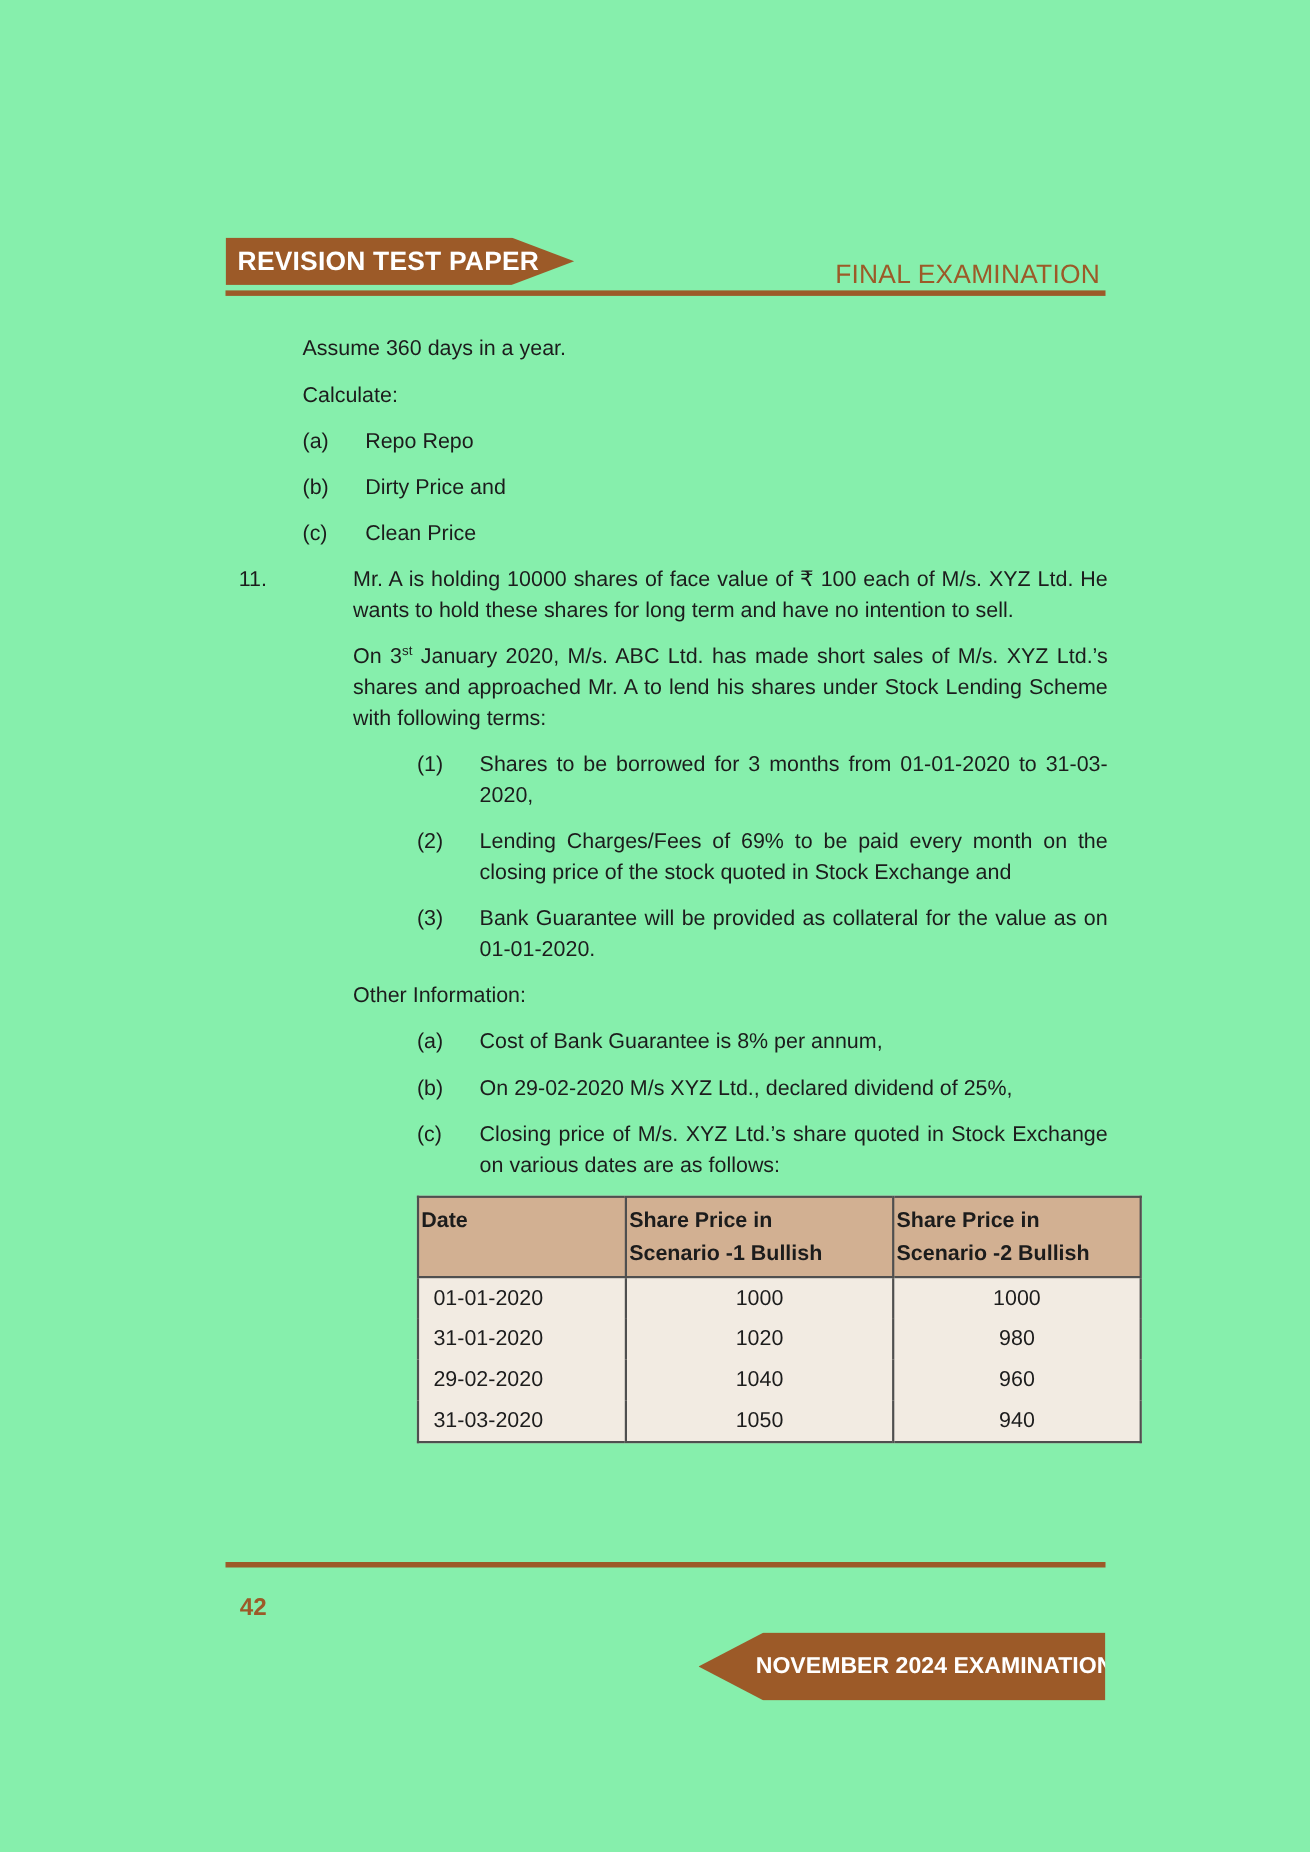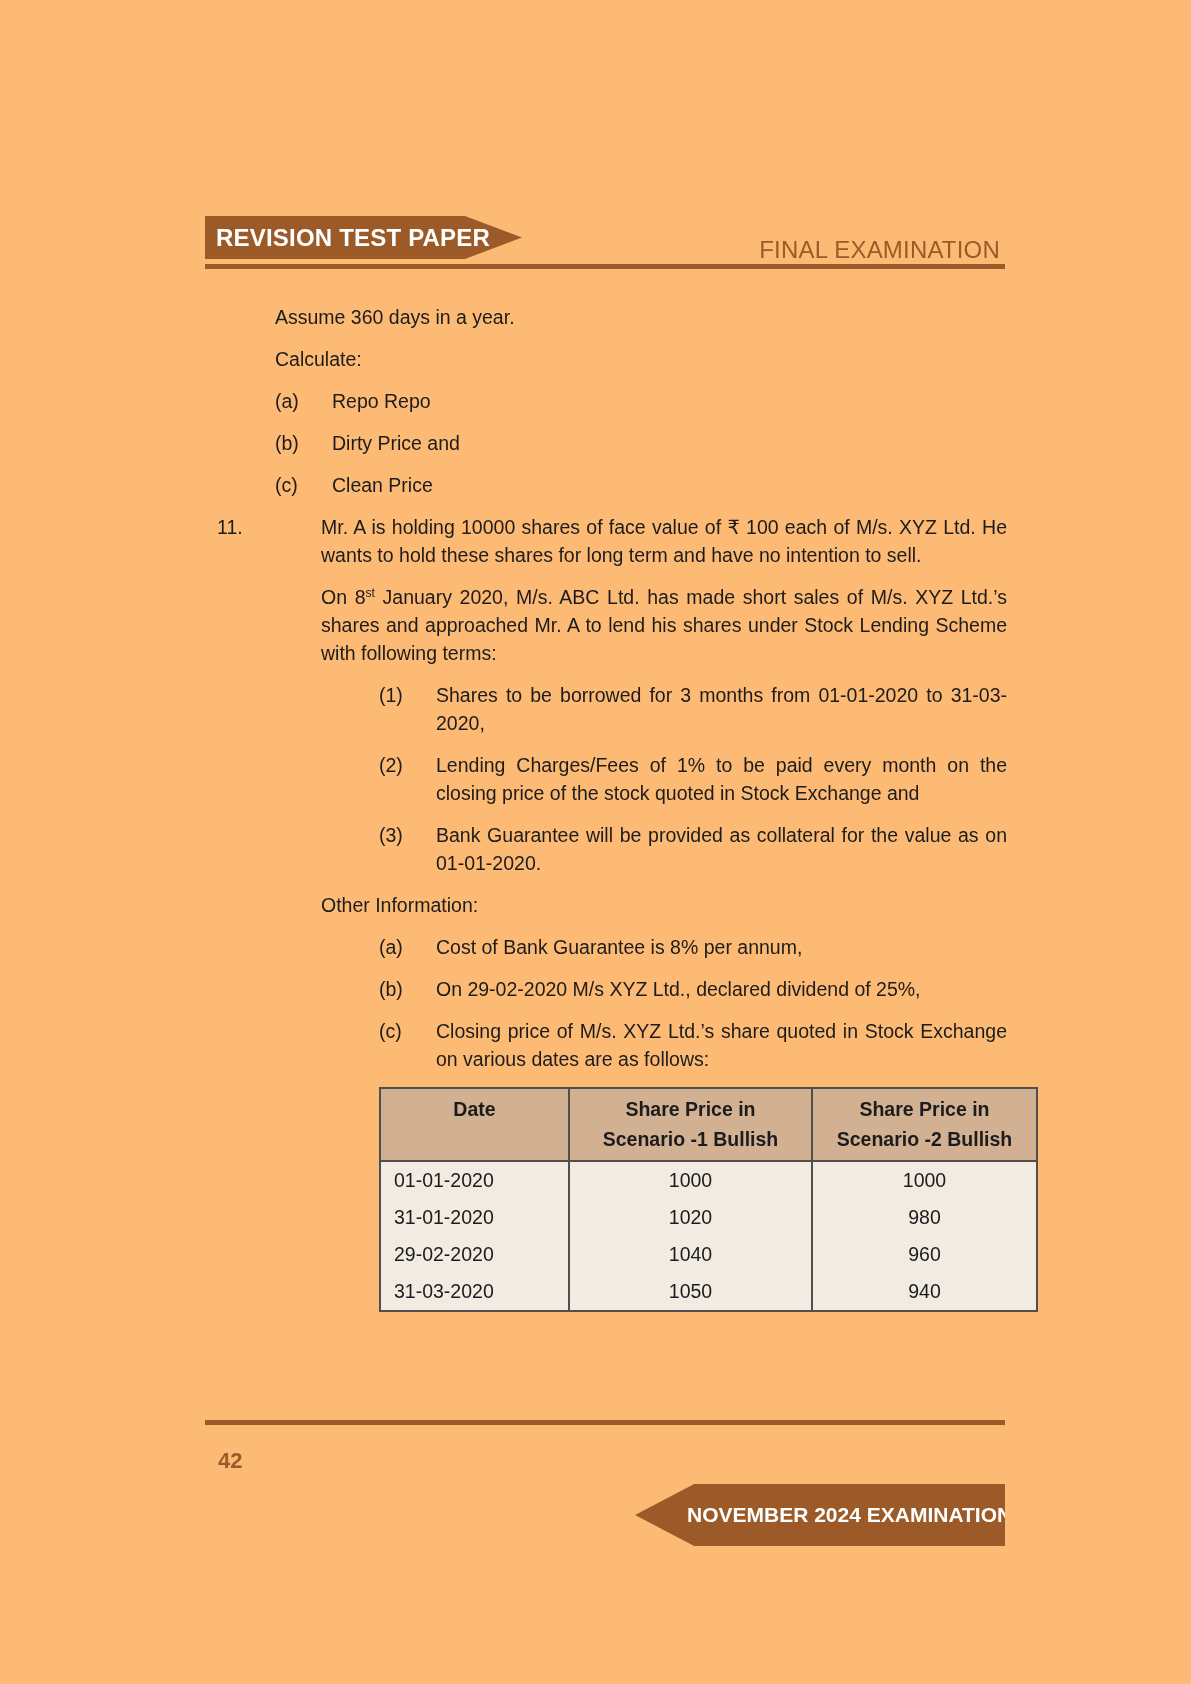--- a/index.html
+++ b/index.html
@@ -1,17 +1,17 @@
 <!DOCTYPE html>
 <html><head>
 <meta charset="utf-8">
 <style>
   html,body { margin:0; padding:0; background:#ffffff; }
   .page {
-    position:relative; width:1191px; height:1684px; background:#fdba74;
+    position:relative; width:1191px; height:1684px; background:#86efac;
     font-family:"Liberation Sans","DejaVu Sans",sans-serif; color:#1c1c1c;
     overflow:hidden;
   }
   
   .ribbon-left {
     position:absolute; left:205px; top:216px; width:317px; height:43px;
     background:#9c5a28;
     clip-path:polygon(0 0, 82% 0, 100% 50%, 82% 100%, 0 100%);
     color:#ffffff; font-weight:bold; font-size:24px; line-height:43px;
     padding-left:11px; box-sizing:border-box; letter-spacing:0.2px;
@@ -43,21 +43,21 @@
   .table-wrap { margin:0 0 0 58px; }
   table.price {
     border-collapse:collapse; width:657px; table-layout:fixed;
     background:#f2ebe2; border:2px solid #4f4f4f;
   }
   table.price col.c1 { width:189px; }
   table.price col.c2 { width:243px; }
   table.price col.c3 { width:225px; }
   table.price th {
     background:#d2b092; border-bottom:2px solid #4f4f4f;
-    font-size:19.5px; font-weight:bold; text-align:center; vertical-align:top;
+    font-size:19.5px; font-weight:bold; text-align:left; vertical-align:top;
     line-height:30px; padding:5px 2px 6px 2px;
   }
   table.price th + th, table.price td + td { border-left:2px solid #4f4f4f; }
   table.price td {
     font-size:19.5px; height:37px; line-height:37px; padding:0;
     text-align:center;
   }
   table.price td:first-child { text-align:left; padding-left:13px; }
   
   .footer-rule { top:1420px; }
@@ -102,29 +102,29 @@
       <span class="marker">(c)</span>
       <span class="text">Clean Price</span>
     </div>
 
     <div class="q">
       <div class="num">11.</div>
       <div class="body">
 
         <p class="jpara">Mr. A is holding 10000 shares of face value of ₹ 100 each of M/s. XYZ Ltd. He wants to hold these shares for long term and have no intention to sell.</p>
 
-        <p class="jpara"><span>On 8</span><sup class="ord">st</sup><span> January 2020, M/s. ABC Ltd. has made short sales of M/s. XYZ Ltd.’s shares and approached Mr. A to lend his shares under Stock Lending Scheme with following terms:</span></p>
+        <p class="jpara"><span>On 3</span><sup class="ord">st</sup><span> January 2020, M/s. ABC Ltd. has made short sales of M/s. XYZ Ltd.’s shares and approached Mr. A to lend his shares under Stock Lending Scheme with following terms:</span></p>
 
         <div class="sub">
           <span class="marker">(1)</span>
           <span class="text">Shares to be borrowed for 3 months from 01-01-2020 to 31-03-2020,</span>
         </div>
         <div class="sub">
           <span class="marker">(2)</span>
-          <span class="text">Lending Charges/Fees of 1% to be paid every month on the closing price of the stock quoted in Stock Exchange and</span>
+          <span class="text">Lending Charges/Fees of 69% to be paid every month on the closing price of the stock quoted in Stock Exchange and</span>
         </div>
         <div class="sub">
           <span class="marker">(3)</span>
           <span class="text">Bank Guarantee will be provided as collateral for the value as on 01-01-2020.</span>
         </div>
 
         <p class="jpara">Other Information:</p>
 
         <div class="sub">
           <span class="marker">(a)</span>

